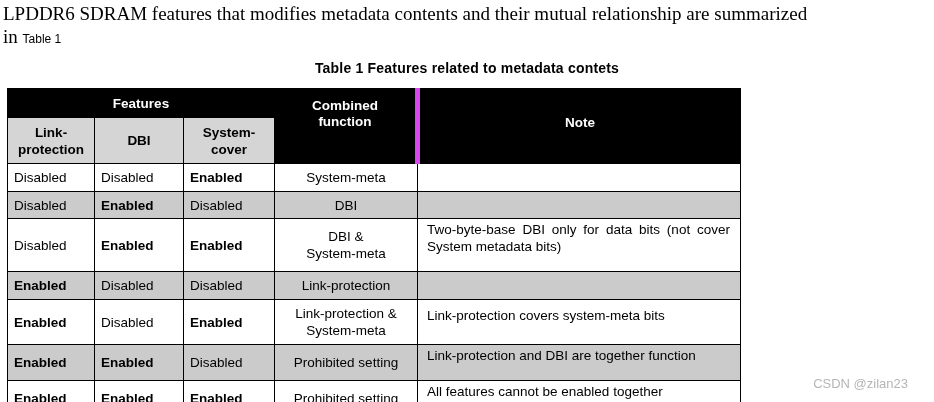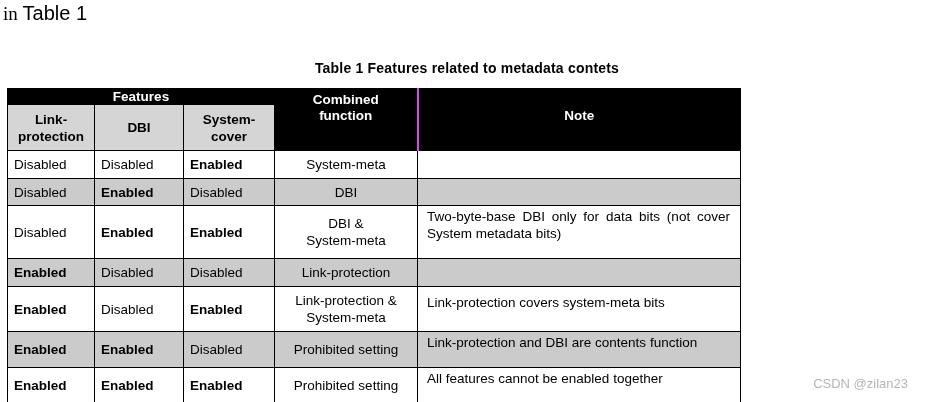--- a/index.html
+++ b/index.html
@@ -16,21 +16,21 @@
     position: absolute;
     top: 2px; left: 3px;
     width: 931px;
     font-family: "Liberation Serif", serif;
     font-size: 19px;
     line-height: 23px;
     color: #000;
   }
   .intro .sans-ref {
     font-family: "Liberation Sans", sans-serif;
-    font-size: 20px;
+    font-size: 12px;
   }
   .table-title {
     position: absolute;
     top: 60px; left: 0;
     width: 934px;
     text-align: center;
     font-weight: bold;
     font-size: 14px;
     letter-spacing: 0.2px;
   }
@@ -50,23 +50,23 @@
     overflow: hidden;
     padding: 0;
   }
   
   .meta-table th.black {
     background: #000;
     color: #fff;
     font-weight: bold;
     text-align: center;
   }
-  .meta-table th.group { height: 16px; }
+  .meta-table th.group { height: 29px; }
   .meta-table th.combined-h { white-space: pre-line; padding-bottom: 24px; line-height: 16px; }
-  .meta-table th.note-h { border-left: 2px solid #d946ef; padding-bottom: 8px; }
+  .meta-table th.note-h { border-left: 5px solid #d946ef; padding-bottom: 8px; }
   .meta-table tr.hr2 { height: 46px; }
   .meta-table th.feat {
     background: #d5d5d5;
     color: #000;
     font-weight: bold;
     text-align: center;
     white-space: pre-line;
     line-height: 17px;
   }
   
@@ -101,20 +101,21 @@
     top: 376px;
     right: 26px;
     font-size: 13px;
     color: #b5b5b5;
   }
 </style>
 </head>
 <body>
 
 <div class="intro">
+  <div>LPDDR6 SDRAM features that modifies metadata contents and their mutual relationship are summarized</div>
   <div><span>in </span><span class="sans-ref">Table 1</span></div>
 </div>
 
 <div class="table-title">Table 1 Features related to metadata contets</div>
 
 <table class="meta-table">
   <colgroup>
     <col style="width:87px">
     <col style="width:89px">
     <col style="width:91px">
@@ -172,21 +173,21 @@
       <td class="fv bold">Enabled</td>
       <td class="comb">Link-protection &amp;
 System-meta</td>
       <td class="note">Link-protection covers system-meta bits</td>
     </tr>
     <tr class="r6">
       <td class="fv bold">Enabled</td>
       <td class="fv bold">Enabled</td>
       <td class="fv">Disabled</td>
       <td class="comb">Prohibited setting</td>
-      <td class="note">Link-protection and DBI are contents function</td>
+      <td class="note">Link-protection and DBI are together function</td>
     </tr>
     <tr class="r7">
       <td class="fv bold">Enabled</td>
       <td class="fv bold">Enabled</td>
       <td class="fv bold">Enabled</td>
       <td class="comb">Prohibited setting</td>
       <td class="note">All features cannot be enabled together</td>
     </tr>
   </tbody>
 </table>

